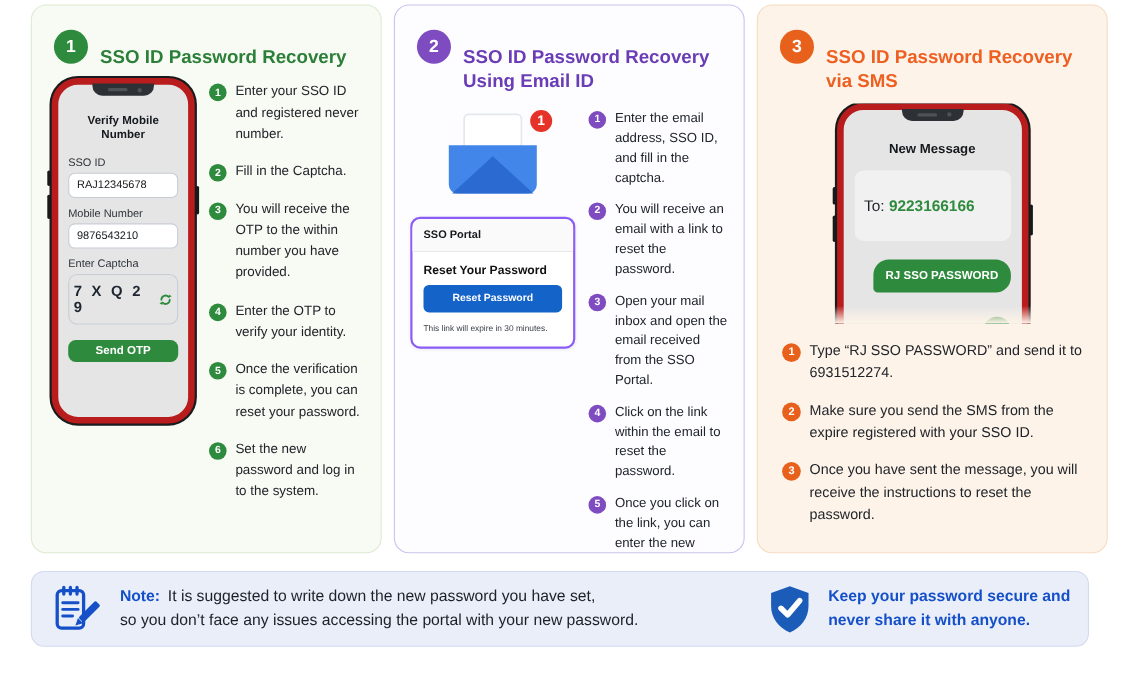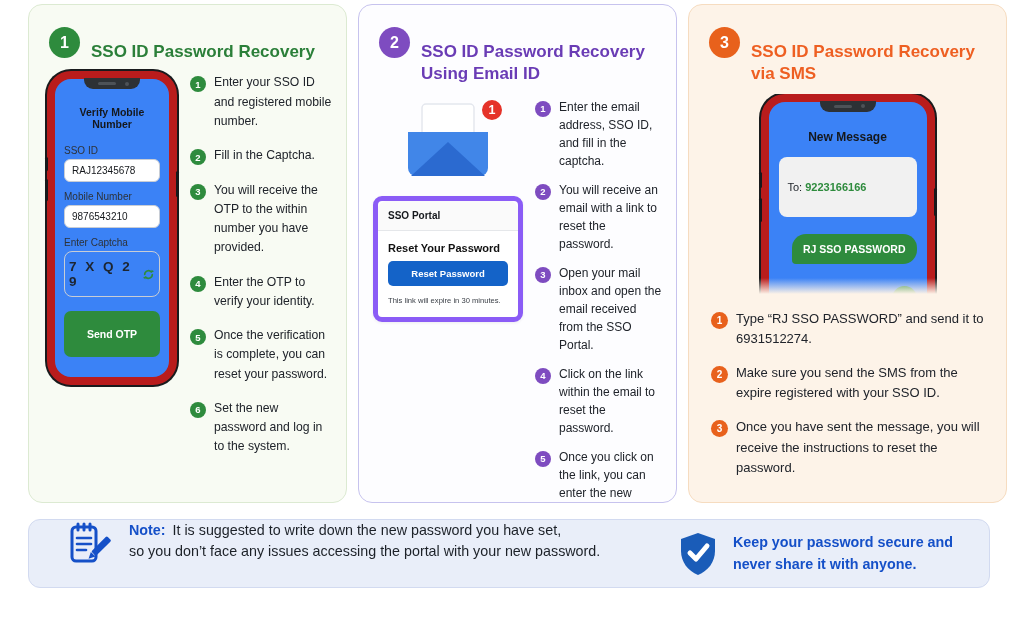--- a/index.html
+++ b/index.html
@@ -23,21 +23,21 @@
   .p-title span { display:block; }
 
   
   .steps { list-style:none; display:flex; flex-direction:column; flex:1; }
   .step { display:flex; gap:8px; }
   .step-n { width:16px; height:16px; border-radius:50%; flex:0 0 16px; color:#fff;
     font-size:9.5px; font-weight:bold; display:flex; align-items:center; justify-content:center; margin-top:3px; }
   .step-t { font-size:12.2px; line-height:1.58; color:#20242b; }
 
   
-  .phone { background:#3b82f6; border:8px solid #b91c1c; box-shadow:0 0 0 2px #191b1d;
+  .phone { background:#e5e5e5; border:6px solid #b91c1c; box-shadow:0 0 0 2px #191b1d;
     border-radius:24px; position:relative; }
   .notch { position:absolute; top:-1px; left:50%; transform:translateX(-50%); width:56px; height:11px;
     background:#2d3135; border-radius:0 0 9px 9px; }
   .notch::before { content:""; position:absolute; left:14px; top:4px; width:18px; height:3px;
     border-radius:2px; background:#4d5257; }
   .notch::after { content:""; position:absolute; right:11px; top:3.5px; width:4px; height:4px;
     border-radius:50%; background:#4d5257; }
   .side-btn { position:absolute; background:#17191b; width:3px; border-radius:2px; }
 
   
@@ -46,66 +46,66 @@
   .p1-screen { padding:0 9px; }
   .p1-header { text-align:center; font-weight:bold; font-size:10.5px; margin-top:27px; color:#15181c; }
   .f-label { font-size:10px; color:#2d3238; margin:9px 0 3px; }
   .f-label.first { margin-top:15px; }
   .f-input { border:1px solid #c8cdd5; border-radius:6px; padding:5px 7px; font-size:10px;
     color:#15181c; background:#fff; }
   .captcha-box { border:1px solid #c8cdd5; border-radius:8px; padding:7px 4px; display:flex;
     align-items:center; justify-content:center; gap:6px; }
   .captcha-text { font-size:13.5px; font-weight:bold; letter-spacing:2.5px; color:#1d2530; }
   .send-btn { margin-top:14px; background:#2e8b3d; color:#fff; font-weight:bold; font-size:10.5px;
-    text-align:center; padding:17px 0; border-radius:7px; cursor:pointer; }
+    text-align:center; padding:4px 0; border-radius:7px; cursor:pointer; }
   .steps1 { padding-left:13px; gap:15px; margin-top:2px; }
 
   
   .body2 { display:flex; margin-top:4px; }
   .col-left { width:150px; flex:0 0 150px; }
   .mail-wrap { width:100px; margin:8px auto 14px; position:relative; }
   .mail-badge { position:absolute; top:-4px; right:-6px; width:24px; height:24px; border-radius:50%;
     background:#e5332a; color:#fff; font-weight:bold; font-size:12.5px; display:flex;
     align-items:center; justify-content:center; border:2px solid #fdfdff; }
-  .portal-card { background:#fff; border:5px solid #8b5cf6; border-radius:9px;
+  .portal-card { background:#fff; border:2px solid #8b5cf6; border-radius:9px;
     box-shadow:0 1px 3px rgba(40,40,60,.08); }
   .portal-head { font-size:10px; font-weight:bold; padding:9px 10px; border-bottom:1px solid #e5e7ea;
     color:#15181c; background:#fafafa; border-radius:9px 9px 0 0; }
   .portal-body { padding:11px 10px 12px; }
   .portal-heading { font-size:11px; font-weight:bold; color:#111; margin-bottom:7px; }
   .portal-desc { font-size:8.6px; color:#2c3138; line-height:1.55; margin-bottom:11px; }
   .portal-btn { background:#1463c8; color:#fff; font-weight:bold; font-size:9.5px; text-align:center;
     padding:7px 0; border-radius:5px; margin-bottom:10px; cursor:pointer; }
   .portal-foot { font-size:7.6px; color:#3c4148; }
   .steps2 { padding-left:12px; gap:11px; margin-top:4px; }
   .steps2 .step-t { font-size:12px; line-height:1.5; }
 
   
   .phone3-wrap { width:186px; height:200px; overflow:hidden; position:relative; margin:6px auto 0; }
   .phone3 { width:174px; height:226px; margin:0 auto; }
   .p3-screen { padding:0 10px; }
   .p3-header { text-align:center; font-weight:bold; font-size:12px; margin-top:28px; color:#15181c; }
   .to-field { margin-top:13px; background:#f1f1f1; border-radius:8px; padding:24px 9px;
-    font-size:11px; color:#1d2228; }
+    font-size:14px; color:#1d2228; }
   .to-number { color:#2e8b3d; font-weight:bold; }
   .bubble-row { display:flex; justify-content:flex-end; margin-top:17px; }
   .bubble { background:#2e8b3d; color:#fff; font-weight:bold; font-size:10.5px;
     padding:9px 11px; border-radius:14px 14px 14px 4px; }
   .send-row { display:flex; justify-content:flex-end; margin-top:22px; }
   .send-circle { width:25px; height:25px; border-radius:50%; background:#2e8b3d; display:flex;
     align-items:center; justify-content:center; cursor:pointer; }
   .phone-fade { position:absolute; left:0; right:0; bottom:0; height:16px;
     background:linear-gradient(to bottom, rgba(253,243,232,0), #fdf3e8); }
   .steps3 { padding:0 4px 0 8px; gap:14px; margin-top:15px; }
   .steps3 .step-t { font-size:13px; line-height:1.55; }
   .steps3 .step-n { width:17px; height:17px; flex:0 0 17px; font-size:10px; }
 
   
   .note-bar { margin:16px 34px 0 28px; height:69px; background:#e9eef9; border:1px solid #d2daf0;
-    border-radius:12px; display:flex; padding:0 36px; gap:18px; }
+    border-radius:12px; display:flex; align-items:center; padding:0 16px; gap:18px; }
   .note-text { font-size:14.3px; color:#1c2128; line-height:1.5; max-width:530px; }
   .note-label { color:#1550c8; font-weight:bold; margin-right:7px; }
   .block { display:block; }
   .sec-group { margin-left:auto; display:flex; align-items:center; gap:15px; }
   .sec-text { color:#1550c8; font-weight:bold; font-size:14.3px; line-height:1.5; }
 </style>
 </head>
 <body>
 
 <div class="page">
@@ -144,21 +144,21 @@
                   <path d="M6.5 20.8 L6.7 15.2 L1.8 17.8 Z" fill="#2e8b3d"></path>
                 </svg>
               </span>
             </div>
             <div class="send-btn">Send OTP</div>
           </div>
         </div>
         <ol class="steps steps1">
           <li class="step">
             <span class="step-n c-g">1</span>
-            <span class="step-t">Enter your SSO ID and registered mobile number.</span>
+            <span class="step-t">Enter your SSO ID and registered never number.</span>
             </li>
           <li class="step">
             <span class="step-n c-g">2</span>
             <span class="step-t">Fill in the Captcha.</span>
             </li>
           <li class="step">
             <span class="step-n c-g">3</span>
             <span class="step-t">You will receive the OTP to the within number you have provided.</span>
             </li>
           <li class="step">

